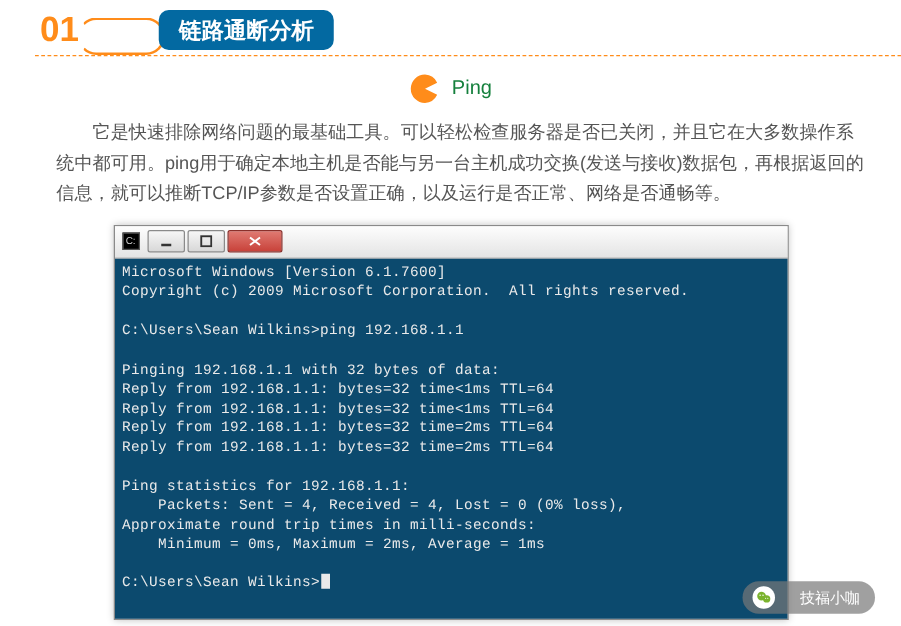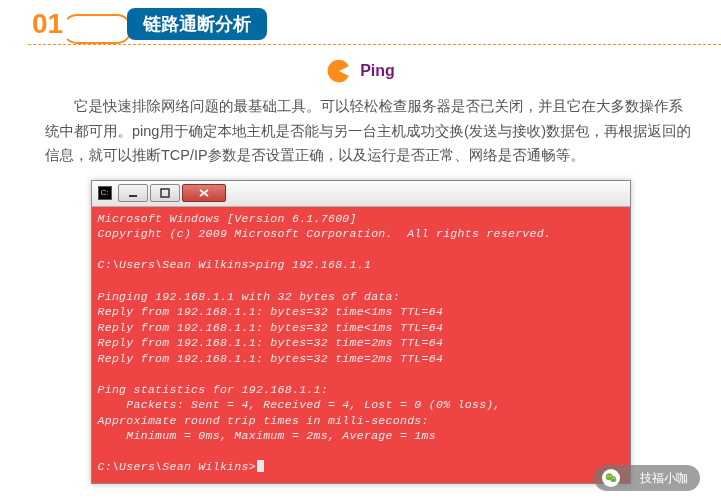--- a/index.html
+++ b/index.html
@@ -64,22 +64,22 @@
     margin-top: 18px;
     gap: 8px;
   }
   .pacman {
     width: 26px;
     height: 26px;
     position: relative;
   }
   .pacman svg { display: block; }
   .ping-label {
-    color: #701a75;
-    font-weight: bold;
+    color: #15803d;
+    font-weight: normal;
     font-size: 16px;
   }
   .body-text {
     color: #555;
     font-size: 14.5px;
     line-height: 1.7;
     padding: 10px 28px 8px 45px;
     text-indent: 2em;
   }
   .console-wrap {
@@ -118,30 +118,29 @@
     font-size: 11px; color: #333;
   }
   .win-btn.close {
     width: 44px;
     background: linear-gradient(#e07a72,#c8423a);
     color: #fff;
     border-color: #8a2f2a;
   }
   .win-btn svg { display:block; }
   .console {
-    background: #ef4444;
+    background: #0c4a6e;
     color: #eaeaea;
     font-family: "Consolas","Courier New",monospace;
     font-size: 11.5px;
     line-height: 1.35;
-    padding: 4px 6px 8px 6px;
+    padding: 4px 6px 20px 6px;
     white-space: pre;
     letter-spacing: 0.3px;
     min-height: 200px;
-    font-style: italic;
   }
   .cursor { display:inline-block; width:7px; height:12px; background:#eaeaea; vertical-align:-2px; margin-left:1px;}
   .wechat-badge {
     position: absolute;
     right: 21px;
     bottom: 10px;
     background: rgba(120,120,120,.7);
     color: #fff;
     font-size: 12px;
     border-radius: 14px;

